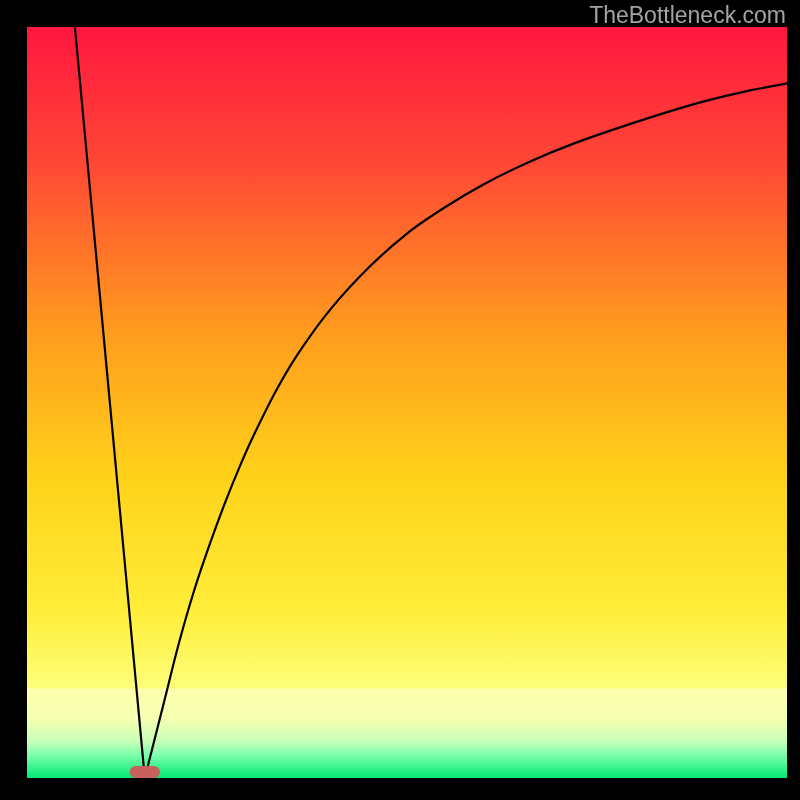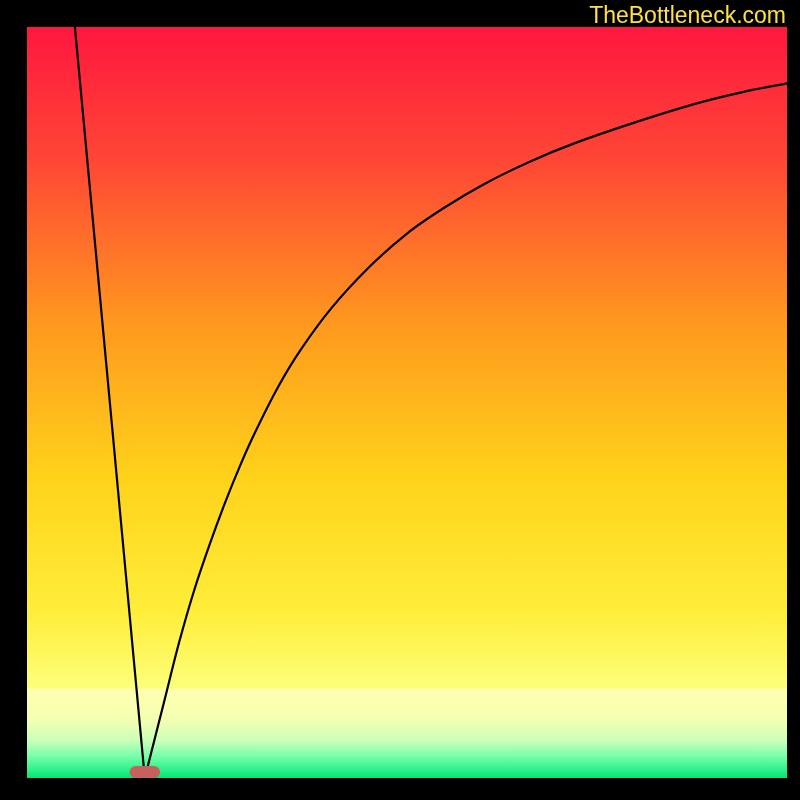--- a/index.html
+++ b/index.html
@@ -25,21 +25,21 @@
     width: 760px;
     height: 751px;
   }
   .watermark {
     position: absolute;
     top: 2px;
     right: 14px;
     font-family: Arial, Helvetica, sans-serif;
     font-size: 23px;
     font-weight: 400;
-    color: #fde047;
+    color: #a3a3a3;
     letter-spacing: 0px;
   }
 </style>
 </head>
 <body>
 
 <div class="frame">
   <svg class="plot" viewBox="0 0 760 751" preserveAspectRatio="none">
     <defs>
       <linearGradient id="bg" x1="0" y1="0" x2="0" y2="1">

